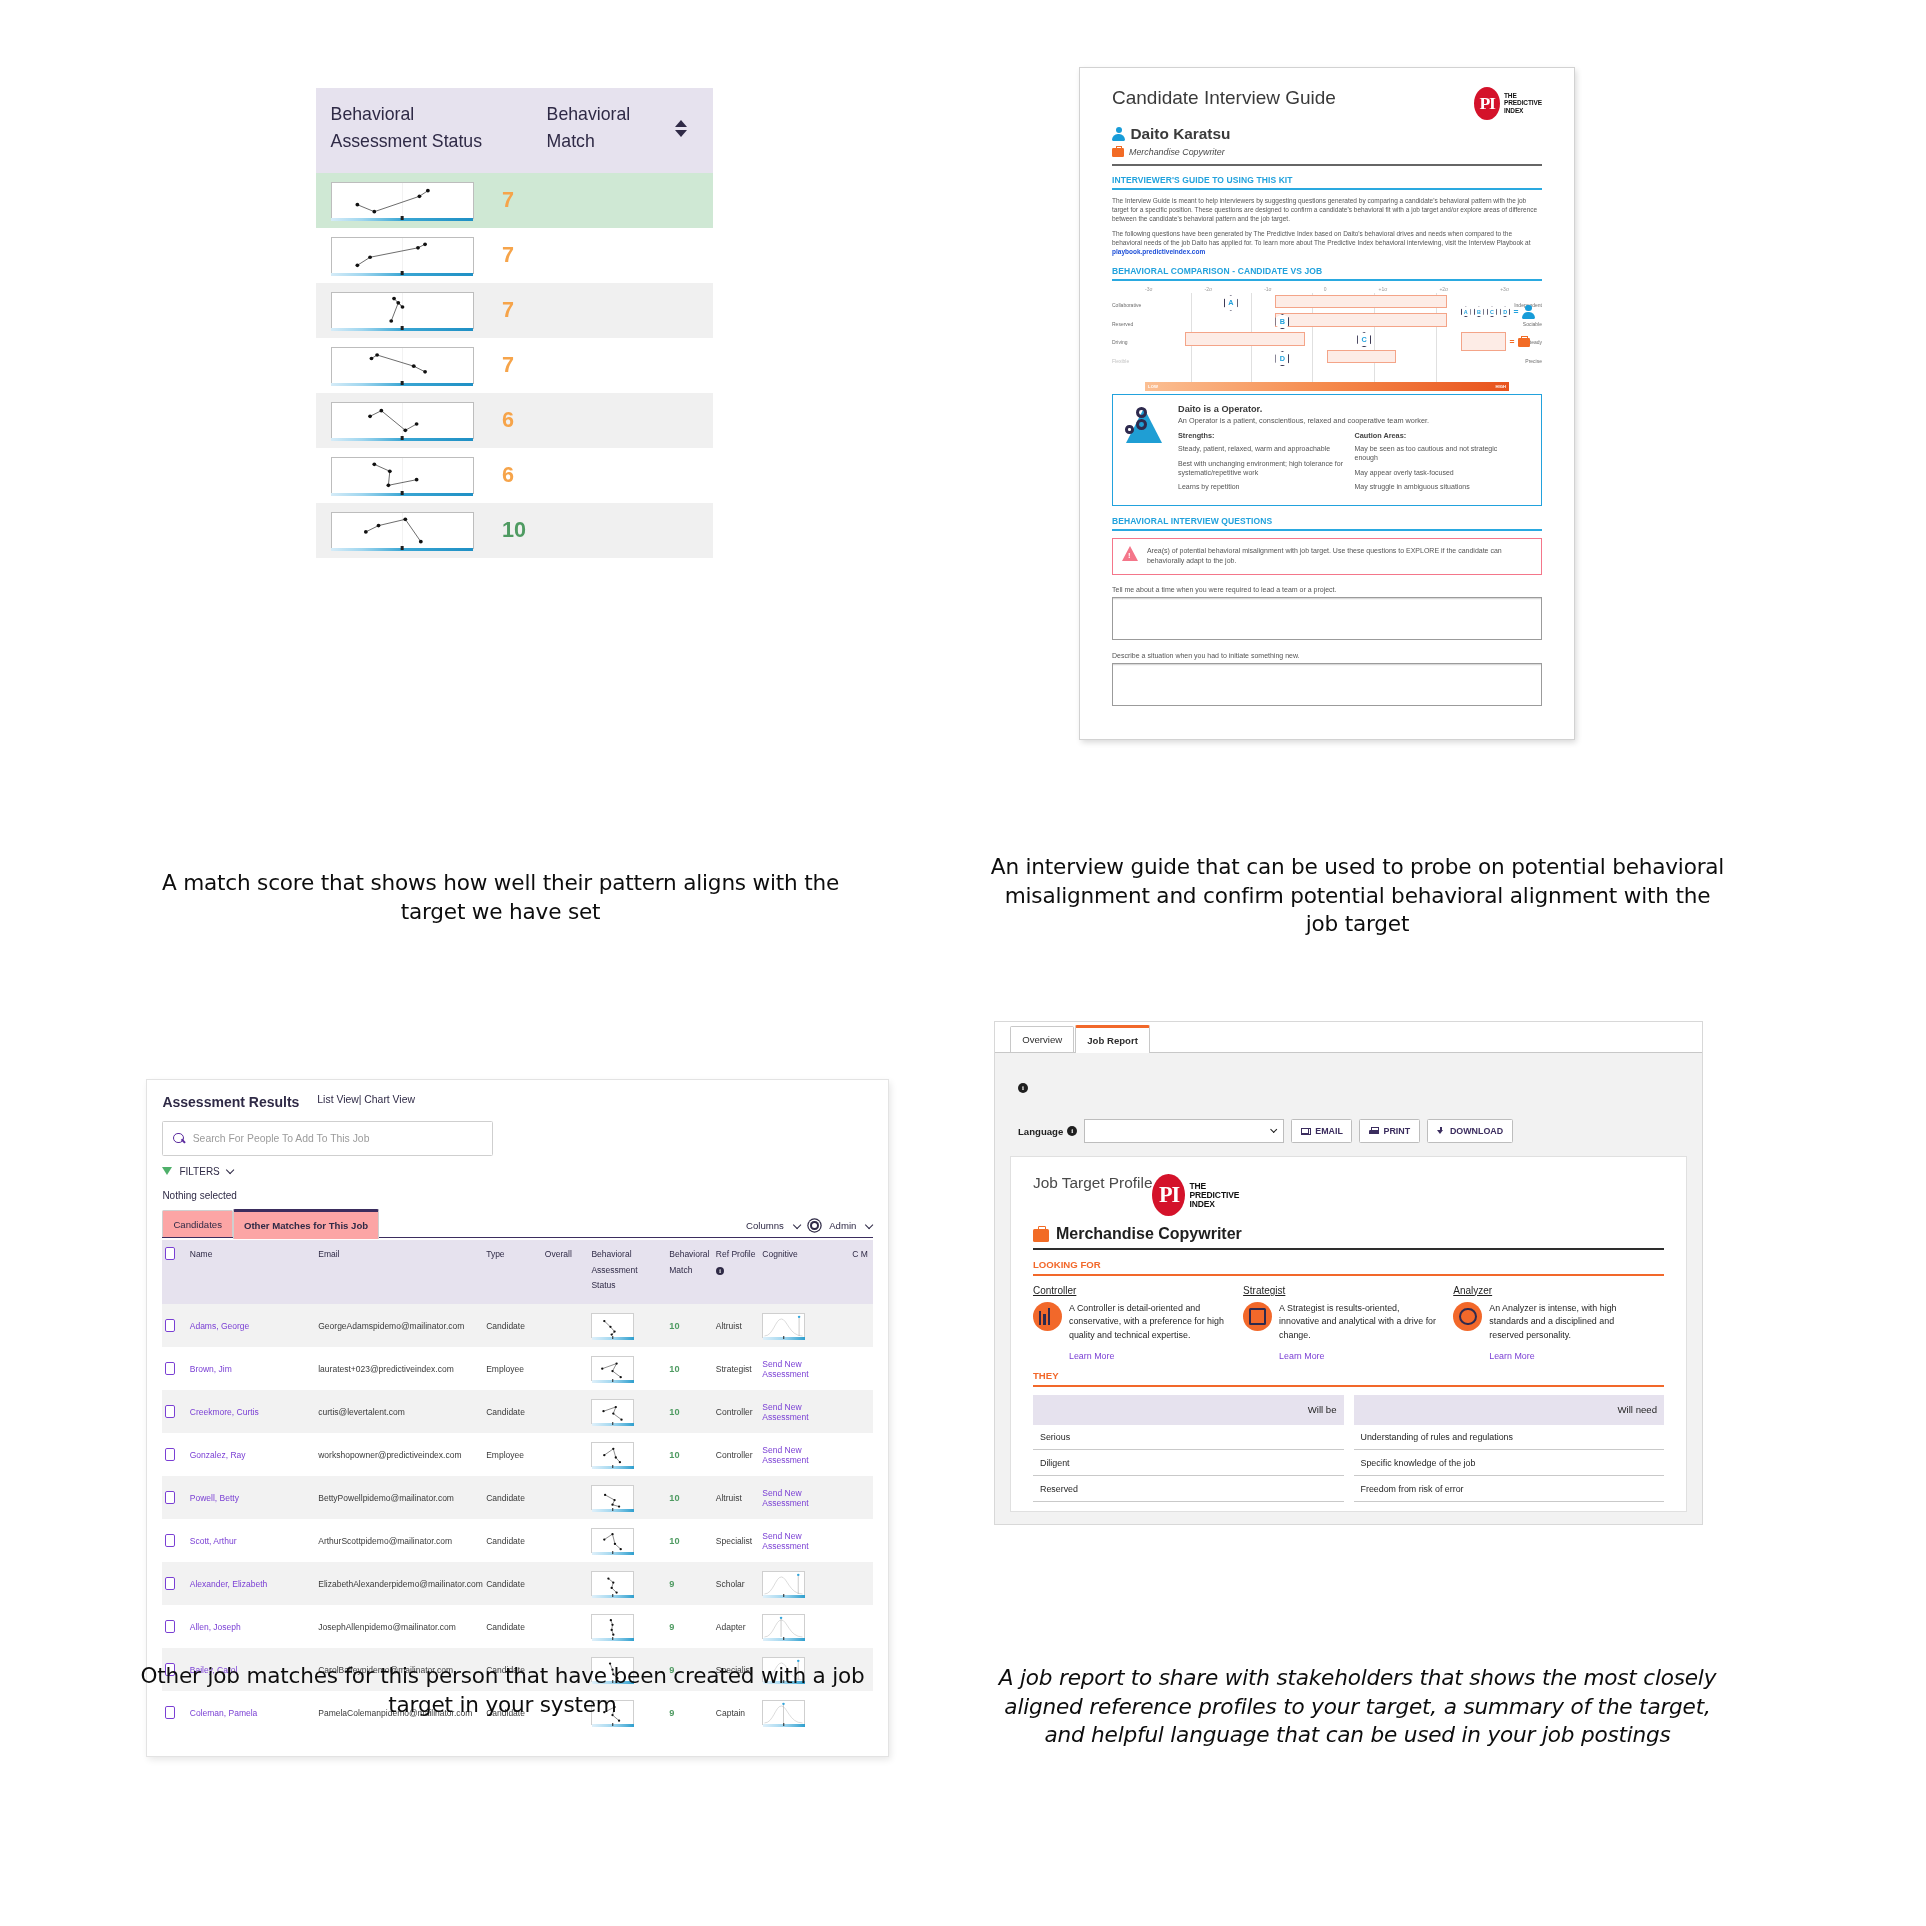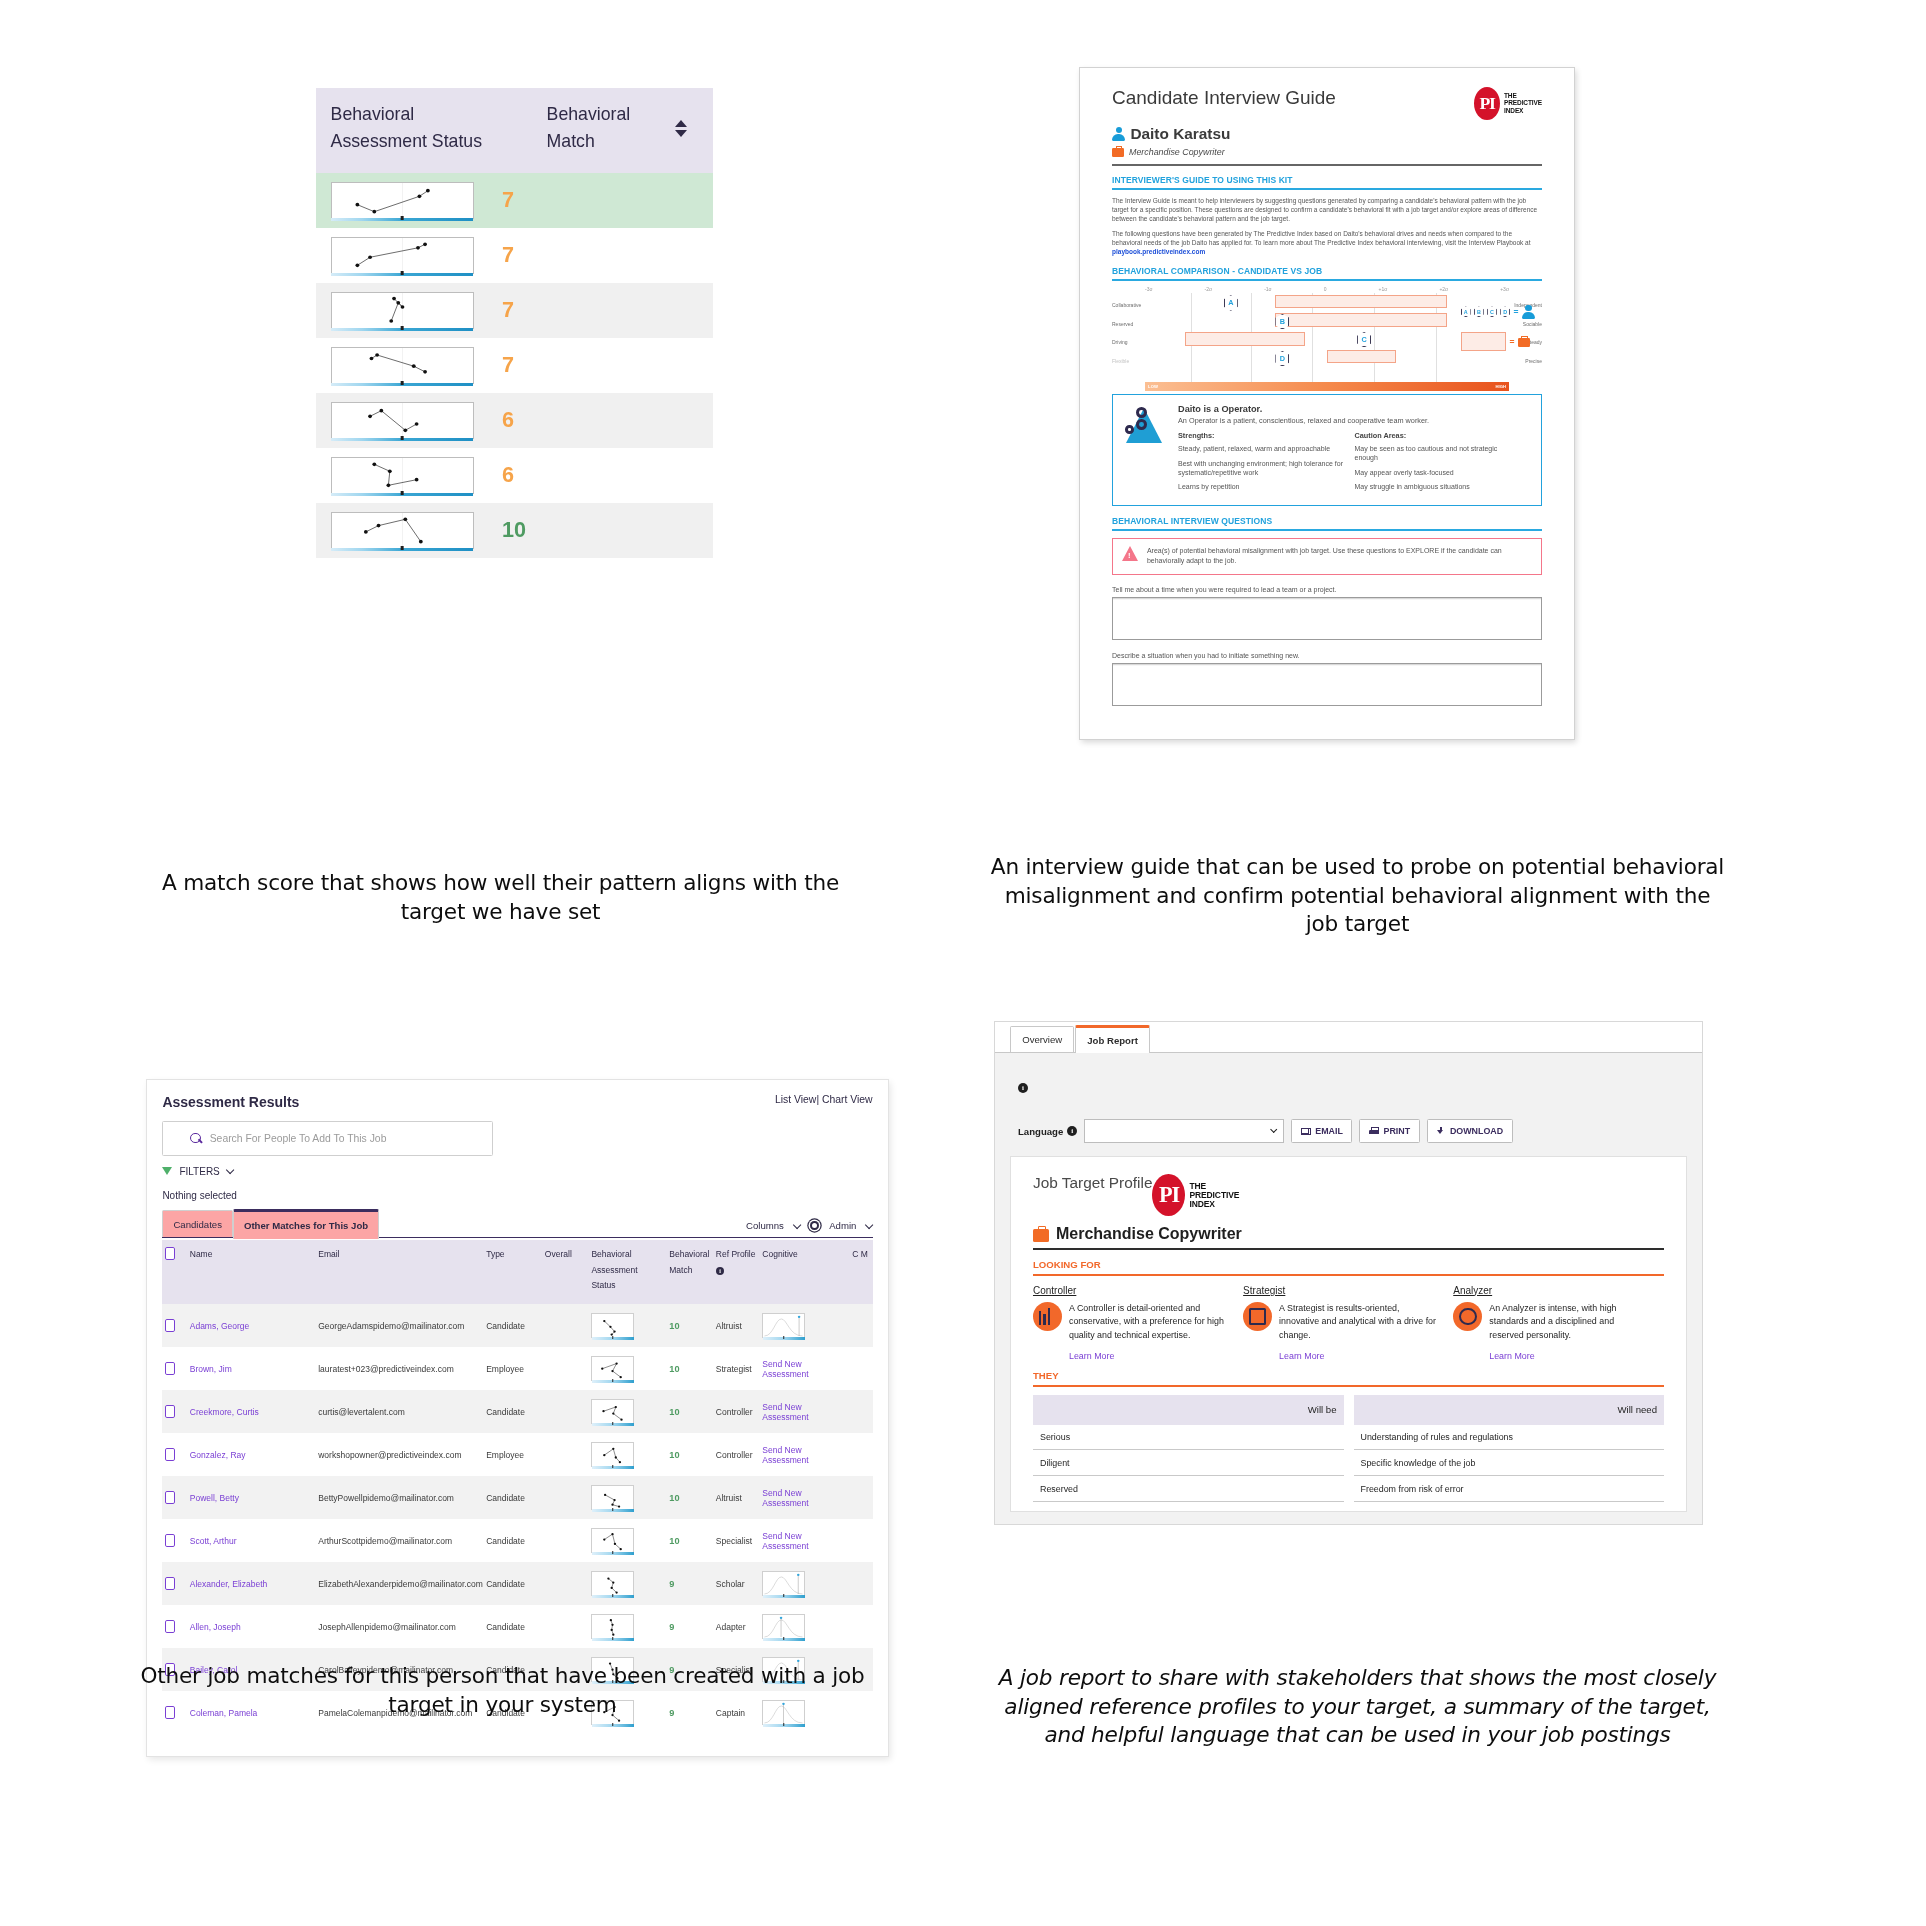--- a/index.html
+++ b/index.html
@@ -178,28 +178,28 @@
 
   .q-label { font-size:7px; color:#555; margin-top: 11.6px; }
   .q-field { border:0.8px solid #9b9b9b; height: 43px; margin-top: 3.9px; background:#fff; box-shadow: inset 0 1.2px 0 #d9d9d9; }
 
   
   .ar {
     background:#fff; border:0.8px solid #e3e3e3;
     box-shadow: 2.3px 3.1px 7px rgba(0,0,0,0.10);
     padding: 14px 15.4px 21.6px 15.4px;
   }
-  .ar-top { display:flex; justify-content:space-between; align-items:flex-start; }
+  .ar-top { display:flex; justify-content:flex-start; align-items:flex-start;gap:18px; }
   .ar-title { font-size: 14px; font-weight: 700; color:#2f2a46; }
   .ar-views { font-size: 10.4px; color:#2f2a46; }
   .ar-views span { cursor:pointer; }
   .ar-search {
     margin-top: 10.8px; width: 331px; height: 35px;
     border:0.8px solid #cfcfcf; border-radius:1.5px;
-    display:flex; align-items:center; gap:7.7px; padding: 0 27px;
+    display:flex; align-items:center; gap:7.7px; padding: 0 10px;
   }
   .mag { width: 11.6px; height: 11.6px; position:relative; flex:none; }
   .mag::before { content:""; position:absolute; left:0;top:0; width:8.5px;height:8.5px; border:1.5px solid #5b2b9e; border-radius:50%; }
   .mag::after  { content:""; position:absolute; left:7.3px; top:7.7px; width:4.6px;height:1.5px; background:#5b2b9e; transform:rotate(45deg); }
   .ar-search-ph { font-size: 10.4px; color:#9b9b9b; }
   .ar-filters { margin-top: 10px; display:flex; align-items:center; gap:7px; font-size:10px; color:#2f2a46; }
   .funnel { width:0;height:0; border-left:5px solid transparent; border-right:5px solid transparent; border-top:8.5px solid #4fb06a; }
   .chev { width:6.2px;height:6.2px; border-right:1.5px solid #2f2a46; border-bottom:1.5px solid #2f2a46; transform:rotate(45deg); margin-bottom:2.3px; }
   .ar-nothing { margin-top: 13px; font-size: 10px; color:#2f2a46; }
   .ar-tabs { margin-top: 8.5px; display:flex; align-items:flex-end; position:relative; border-bottom: 1.2px solid #3b2d5e; }

